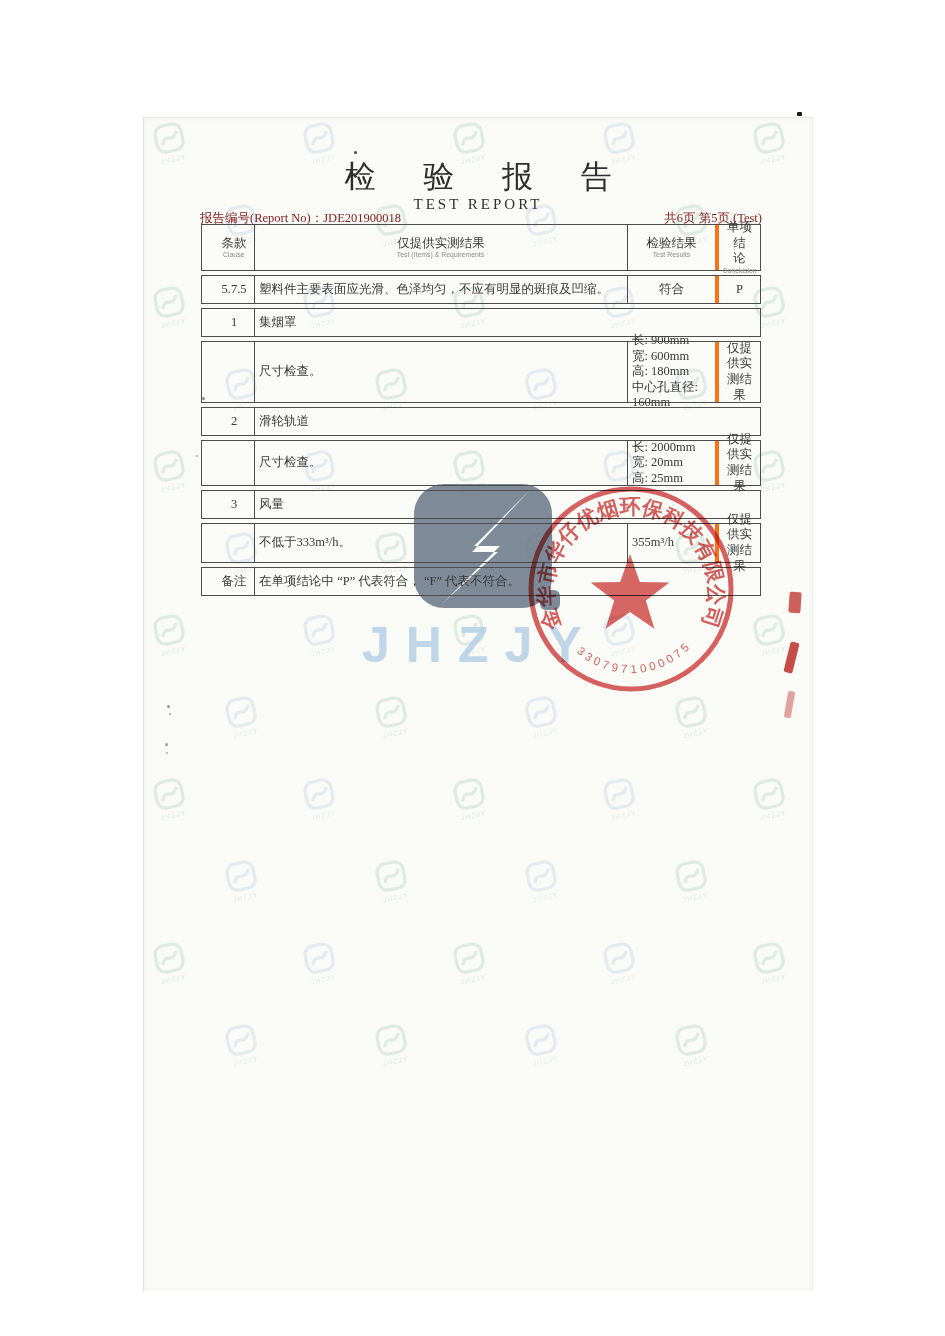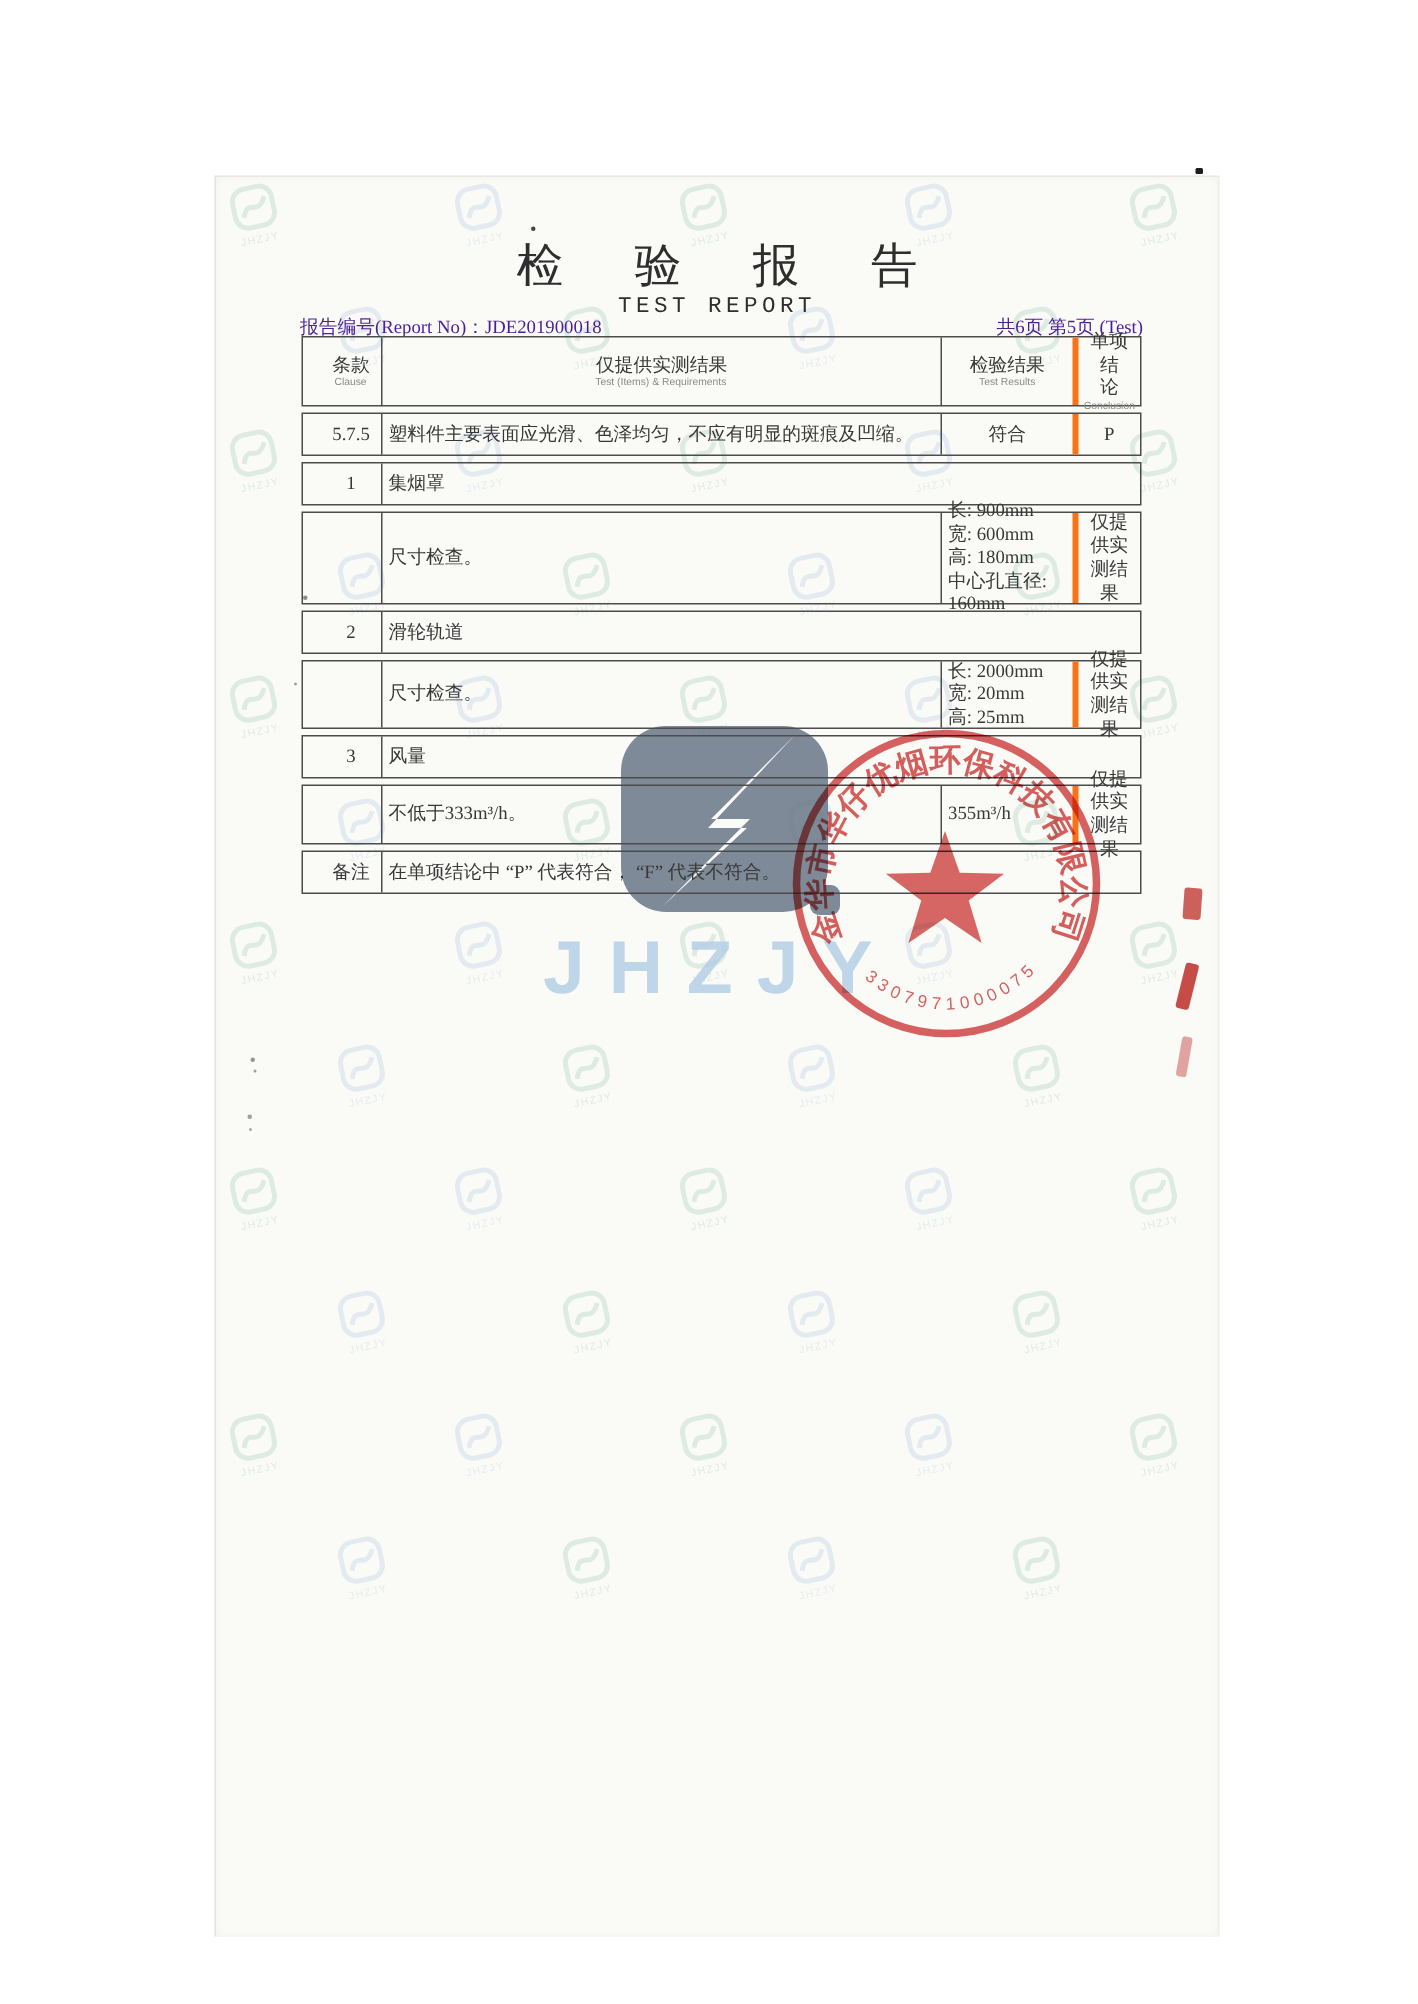--- a/index.html
+++ b/index.html
@@ -14,23 +14,23 @@
   .wm-tile span{display:block;font-size:7px;letter-spacing:1px;font-family:"Liberation Sans",sans-serif;margin-top:-2px;}
   .wm-big-logo{position:absolute;left:268px;top:364px;z-index:1;opacity:.78;}
   .wm-letters{position:absolute;left:218px;top:498px;z-index:1;
     font-family:"Liberation Sans",sans-serif;font-weight:bold;font-size:50px;letter-spacing:16px;
     color:#b9d1e7;opacity:.9;}
   
   .content{position:absolute;inset:0;z-index:2;}
   .title-cn{position:absolute;left:0;top:38px;width:100%;text-align:center;
     font-size:31px;font-weight:normal;letter-spacing:20px;text-indent:20px;color:#2e2e2e;}
   .title-en{position:absolute;left:0;top:78px;width:100%;text-align:center;
-    font-size:15px;letter-spacing:3px;color:#2e2e2e;font-family:Liberation Mono, monospace;}
+    font-size:15px;letter-spacing:3px;color:#2e2e2e;font-family:Liberation Serif, serif;}
   .report-line{position:absolute;left:56px;top:92px;width:562px;display:flex;
-    justify-content:space-between;font-size:12.5px;color:#4c1d95;}
+    justify-content:space-between;font-size:12.5px;color:#7f1d1d;}
   
   .rtable{position:absolute;left:57px;top:106px;width:560px;}
   .trow{display:flex;border:1px solid #4c4c4c;background:transparent;box-sizing:border-box;align-items:stretch;}
   .trow + .trow{margin-top:4px;}
   .cell{box-sizing:border-box;padding:2px 4px;font-size:12.5px;line-height:1.25;color:#383838;
     display:flex;flex-direction:column;justify-content:center;}
   .c1{width:40px;flex:0 0 40px;text-align:center;align-items:center;margin-left:12px;}
   .c2{flex:1 1 auto;border-left:1px solid #4c4c4c;}
   .c3{width:88px;flex:0 0 88px;border-left:1px solid #4c4c4c;}
   .c4{width:45px;flex:0 0 45px;border-left:4px solid #f97316;text-align:center;align-items:center;}

